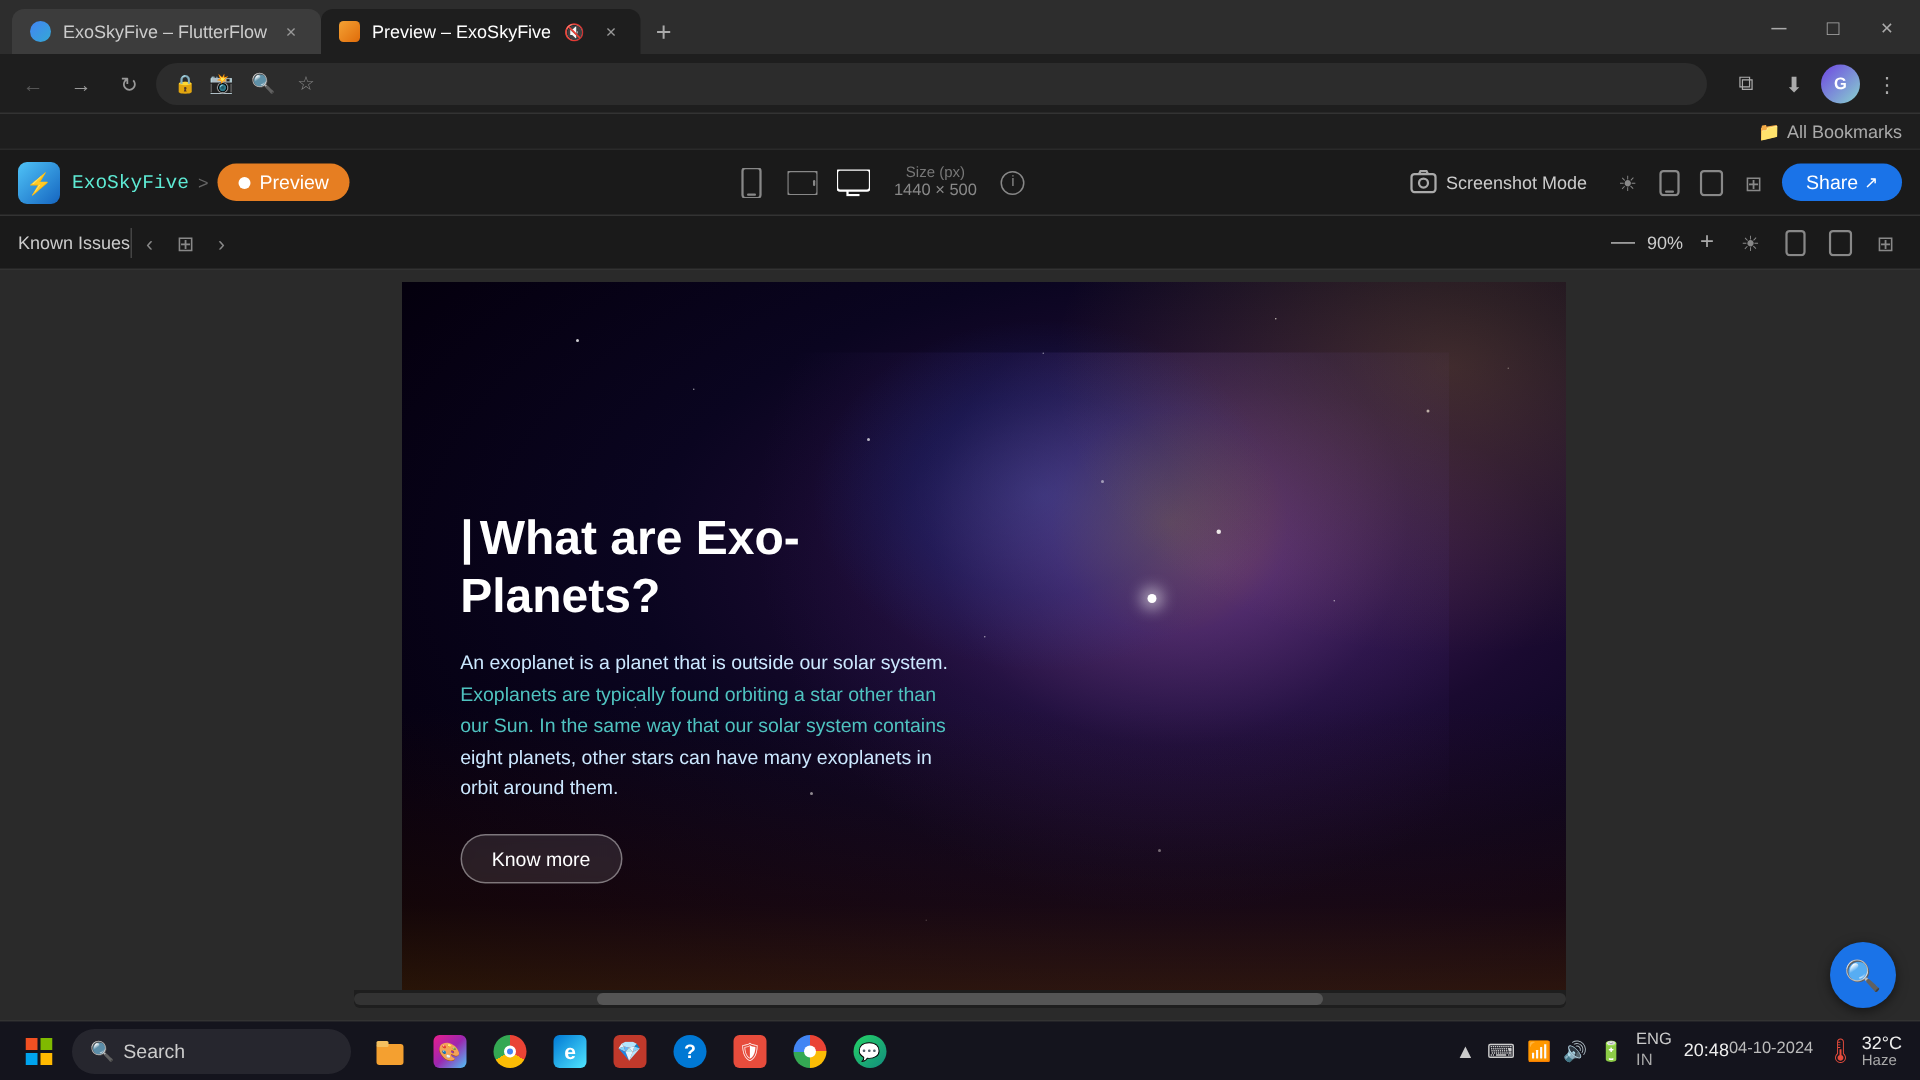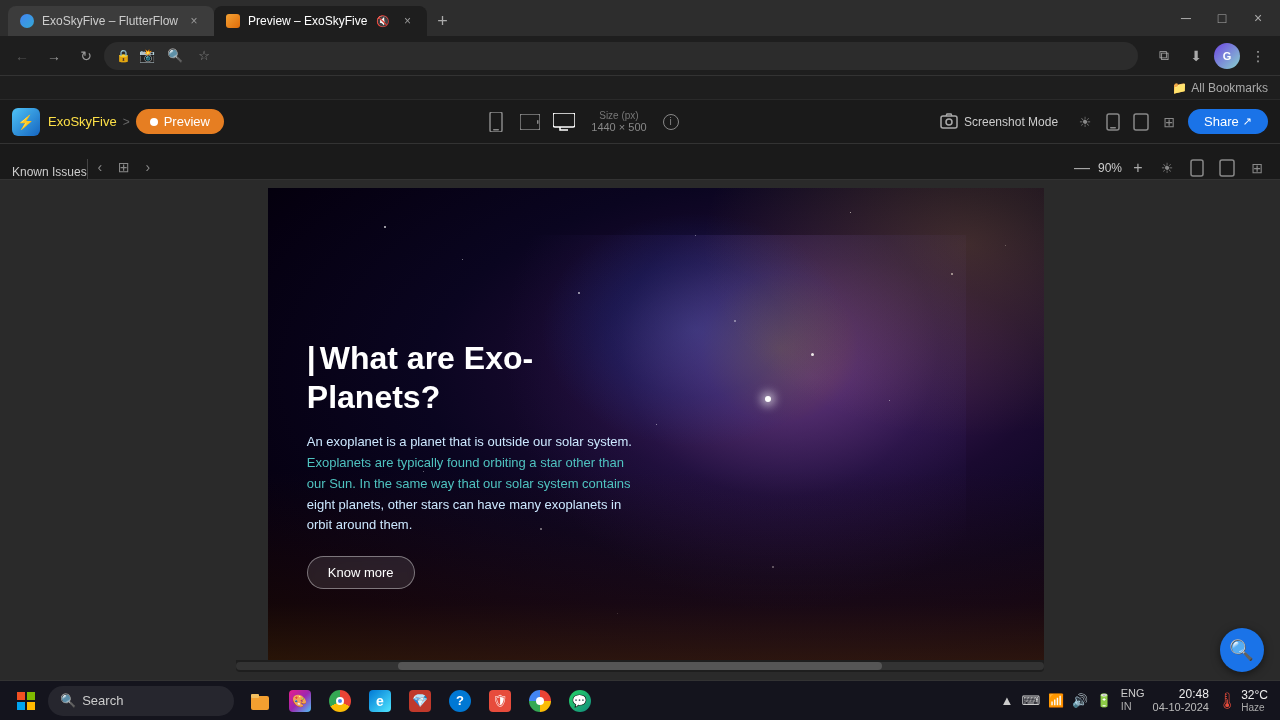--- a/index.html
+++ b/index.html
@@ -31,35 +31,35 @@
     .address-icons { display: flex; gap: 6px; align-items: center; }
     .address-icon { width: 22px; height: 22px; display: flex; align-items: center; justify-content: center; color: #888; font-size: 13px; cursor: pointer; border-radius: 50%; }
     .toolbar-right { display: flex; align-items: center; gap: 4px; margin-left: 8px; }
     .profile-btn { width: 26px; height: 26px; border-radius: 50%; background: linear-gradient(135deg, #6e45e2, #88d3ce); display: flex; align-items: center; justify-content: center; color: #fff; font-size: 11px; font-weight: bold; cursor: pointer; }
 
     
     .ff-toolbar { height: 44px; background: #1a1a1a; display: flex; align-items: center; padding: 0 12px; gap: 8px; border-bottom: 1px solid #333; }
     .ff-logo { width: 28px; height: 28px; background: linear-gradient(135deg, #4fc3f7, #1565c0); border-radius: 6px; display: flex; align-items: center; justify-content: center; color: #fff; font-size: 14px; font-weight: bold; cursor: pointer; }
     .ff-breadcrumb { display: flex; align-items: center; gap: 6px; }
     .ff-bread-sep { color: #666; font-size: 12px; }
-    .ff-bread-item { font-size: 13px; color: #fde047; cursor: pointer; }
+    .ff-bread-item { font-size: 13px; color: #5eead4; cursor: pointer; font-family: Liberation Mono, monospace; }
     .preview-btn { background: #e67e22; color: #fff; border: none; border-radius: 16px; padding: 5px 14px; font-size: 13px; cursor: pointer; display: flex; align-items: center; gap: 6px; }
     .preview-dot { width: 8px; height: 8px; background: #fff; border-radius: 50%; }
     .ff-center { flex: 1; display: flex; justify-content: center; align-items: center; gap: 16px; }
     .device-icons { display: flex; gap: 12px; align-items: center; }
     .device-icon { width: 22px; height: 22px; display: flex; align-items: center; justify-content: center; color: #888; font-size: 16px; cursor: pointer; }
     .device-icon.active { color: #fff; }
     .device-size { font-size: 11px; color: #888; text-align: center; }
     .info-icon { width: 16px; height: 16px; border-radius: 50%; border: 1px solid #888; display: flex; align-items: center; justify-content: center; font-size: 10px; color: #888; cursor: pointer; }
     .ff-right { display: flex; align-items: center; gap: 8px; }
     .share-btn { background: #1a73e8; color: #fff; border: none; border-radius: 16px; padding: 5px 16px; font-size: 13px; cursor: pointer; display: flex; align-items: center; gap: 4px; }
     .share-icon { font-size: 11px; }
 
     
-    .secondary-toolbar { height: 36px; background: #1a1a1a; display: flex; align-items: flex-end; padding: 0 12px; border-bottom: 1px solid #333; }
+    .secondary-toolbar { height: 36px; background: #1a1a1a; display: flex; align-items: center; padding: 0 12px; border-bottom: 1px solid #333; }
     .known-issues { font-size: 12px; color: #ccc; cursor: pointer; }
     .toolbar-sep { width: 1px; height: 20px; background: #444; }
     .toolbar-icon-btn { width: 24px; height: 24px; display: flex; align-items: center; justify-content: center; color: #888; font-size: 14px; cursor: pointer; }
     .secondary-right { flex: 1; display: flex; justify-content: flex-end; align-items: center; gap: 8px; }
     .screenshot-text { font-size: 12px; color: #ccc; }
     .zoom-controls { display: flex; align-items: center; gap: 6px; }
     .zoom-btn { width: 20px; height: 20px; display: flex; align-items: center; justify-content: center; color: #aaa; font-size: 16px; cursor: pointer; }
     .zoom-level { font-size: 12px; color: #ccc; }
     .view-icons { display: flex; gap: 8px; align-items: center; }
     .view-icon { width: 22px; height: 22px; display: flex; align-items: center; justify-content: center; color: #888; font-size: 14px; cursor: pointer; }
@@ -404,21 +404,21 @@
         <span class="sys-icon">📶</span>
         <span class="sys-icon">🔊</span>
         <span class="sys-icon">🔋</span>
       </div>
 
       <div style="display:flex;flex-direction:column;line-height:1.2;">
         <span style="font-size:11px;color:#ccc;">ENG</span>
         <span style="font-size:11px;color:#aaa;">IN</span>
       </div>
 
-      <div style="display:flex;flex-direction:column;line-height:1.2;text-align:right;min-width:55px;">
+      <div style="display:flex;flex-direction:row;line-height:1.2;text-align:right;min-width:55px;">
         <span class="sys-time">20:48</span>
         <span class="sys-date">04-10-2024</span>
       </div>
 
       <div class="weather-widget" style="margin-right:4px;">
         <span style="font-size:16px;color:#e74c3c;">🌡</span>
         <div class="weather-info">
           <span class="weather-temp">32°C</span>
           <span class="weather-desc">Haze</span>
         </div>

